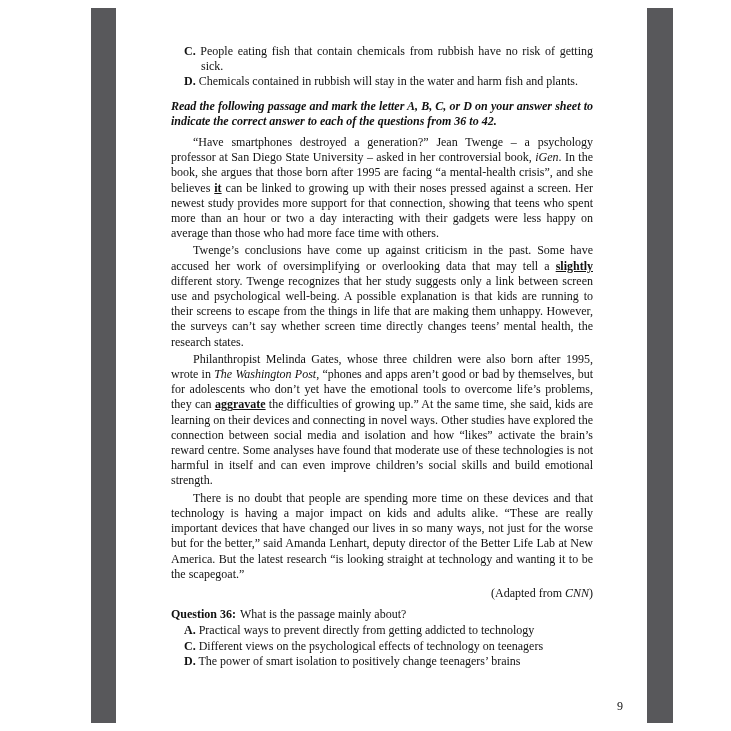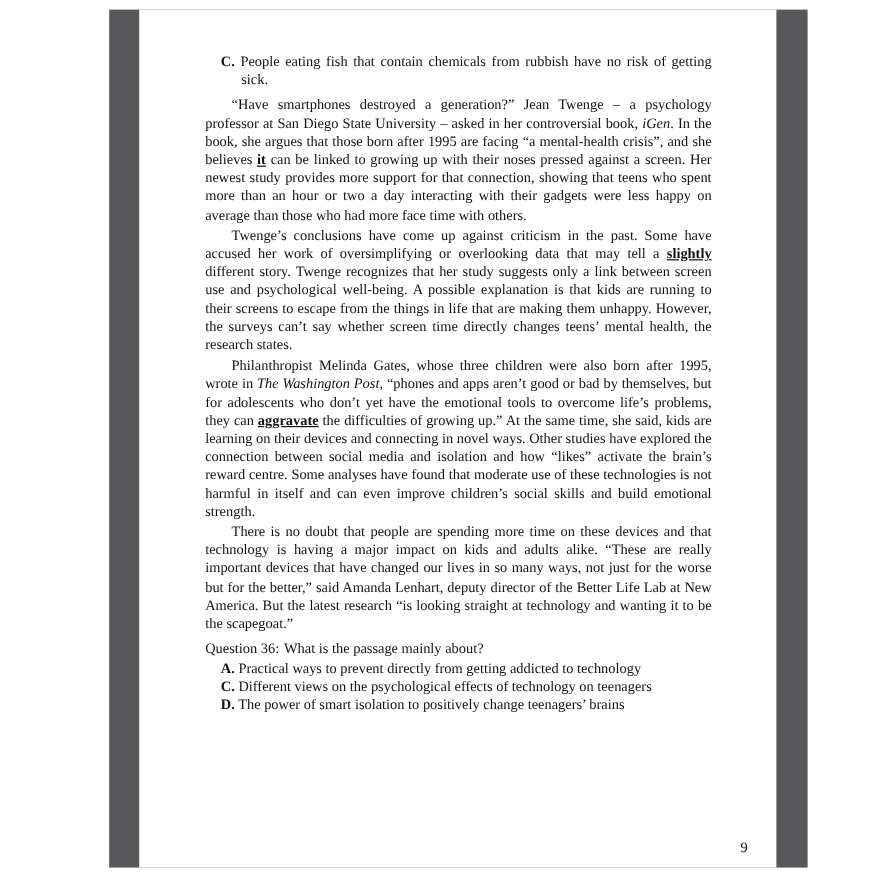--- a/index.html
+++ b/index.html
@@ -53,51 +53,54 @@
     text-indent: 22px;
   }
   .seg-n { }
   .seg-i { font-style: italic; }
   .seg-bu { font-weight: bold; text-decoration: underline; }
   .attribution {
     text-align: right;
     margin-top: 4px;
   }
   .question-line { margin-top: 6px; }
-  .question-label { font-weight: normal; }
+  .question-label { font-weight: bold; }
   .question-text { margin-left: 4px; }
   .q-options { margin-top: 1px; }
   .page-number {
     position: absolute;
     right: 24px;
     bottom: 9px;
     font-size: 12px;
     color: #111111;
   }
 </style>
 </head>
 <body>
 
 <div class="viewport">
   <div class="viewer-chrome"></div>
   <div class="doc-page">
     <div class="content">
 
       <div>
           <div class="hang-option"><span class="option-letter">C.</span><span> People eating fish that contain chemicals from rubbish have no risk of getting sick.</span></div>
+          <div class="hang-option"><span class="option-letter">D.</span><span> Chemicals contained in rubbish will stay in the water and harm fish and plants.</span></div>
         </div>
 
+      <div class="instruction">Read the following passage and mark the letter A, B, C, or D on your answer sheet to indicate the correct answer to each of the questions from 36 to 42.</div>
 
       <div class="passage">
           <p class="para"><span class="seg-n">“Have smartphones destroyed a generation?” Jean Twenge – a psychology professor at San Diego State University – asked in her controversial book, </span><span class="seg-i">iGen</span><span class="seg-n">. In the book, she argues that those born after 1995 are facing “a mental-health crisis”, and she believes </span><span class="seg-bu">it</span><span class="seg-n"> can be linked to growing up with their noses pressed against a screen. Her newest study provides more support for that connection, showing that teens who spent more than an hour or two a day interacting with their gadgets were less happy on average than those who had more face time with others.</span></p>
           <p class="para"><span class="seg-n">Twenge’s conclusions have come up against criticism in the past. Some have accused her work of oversimplifying or overlooking data that may tell a </span><span class="seg-bu">slightly</span><span class="seg-n"> different story. Twenge recognizes that her study suggests only a link between screen use and psychological well-being. A possible explanation is that kids are running to their screens to escape from the things in life that are making them unhappy. However, the surveys can’t say whether screen time directly changes teens’ mental health, the research states.</span></p>
           <p class="para"><span class="seg-n">Philanthropist Melinda Gates, whose three children were also born after 1995, wrote in </span><span class="seg-i">The Washington Post</span><span class="seg-n">, “phones and apps aren’t good or bad by themselves, but for adolescents who don’t yet have the emotional tools to overcome life’s problems, they can </span><span class="seg-bu">aggravate</span><span class="seg-n"> the difficulties of growing up.” At the same time, she said, kids are learning on their devices and connecting in novel ways. Other studies have explored the connection between social media and isolation and how “likes” activate the brain’s reward centre. Some analyses have found that moderate use of these technologies is not harmful in itself and can even improve children’s social skills and build emotional strength.</span></p>
           <p class="para"><span class="seg-n">There is no doubt that people are spending more time on these devices and that technology is having a major impact on kids and adults alike. “These are really important devices that have changed our lives in so many ways, not just for the worse but for the better,” said Amanda Lenhart, deputy director of the Better Life Lab at New America. But the latest research “is looking straight at technology and wanting it to be the scapegoat.”</span></p>
         </div>
 
+      <div class="attribution"><span>(Adapted from </span><span class="seg-i">CNN</span><span>)</span></div>
 
       <div class="question-line">
         <span class="question-label">Question 36:</span><span class="question-text">What is the passage mainly about?</span>
       </div>
 
       <div class="q-options">
           <div class="hang-option"><span class="option-letter">A.</span><span> Practical ways to prevent directly from getting addicted to technology</span></div>
           <div class="hang-option"><span class="option-letter">C.</span><span> Different views on the psychological effects of technology on teenagers</span></div>
           <div class="hang-option"><span class="option-letter">D.</span><span> The power of smart isolation to positively change teenagers’ brains</span></div>
         </div>

